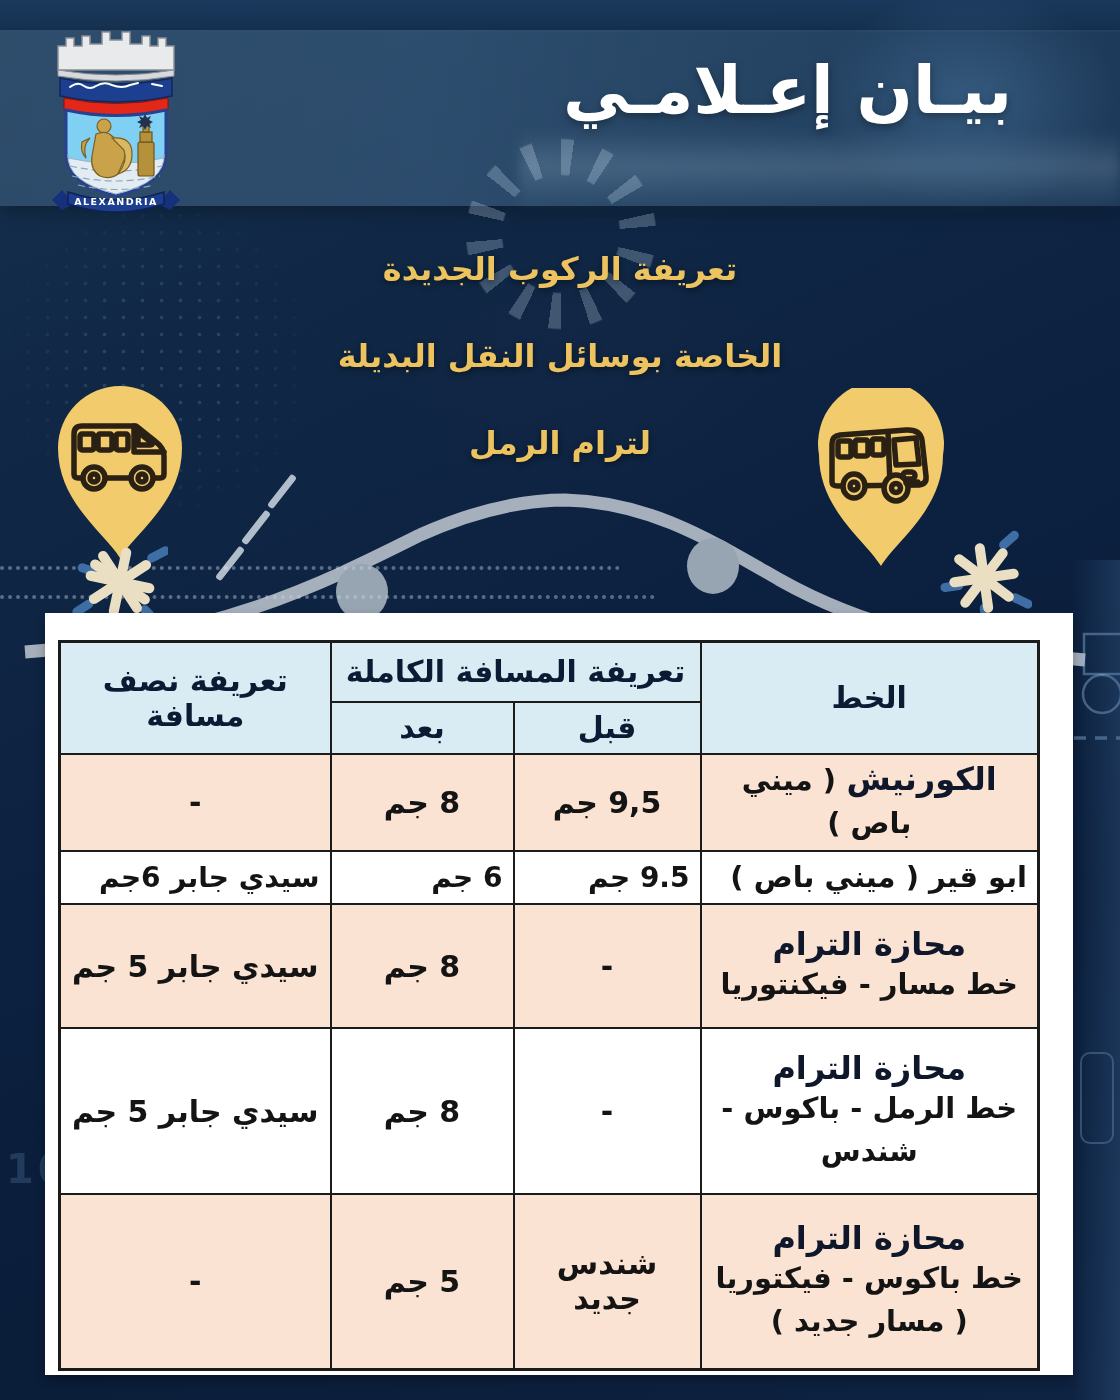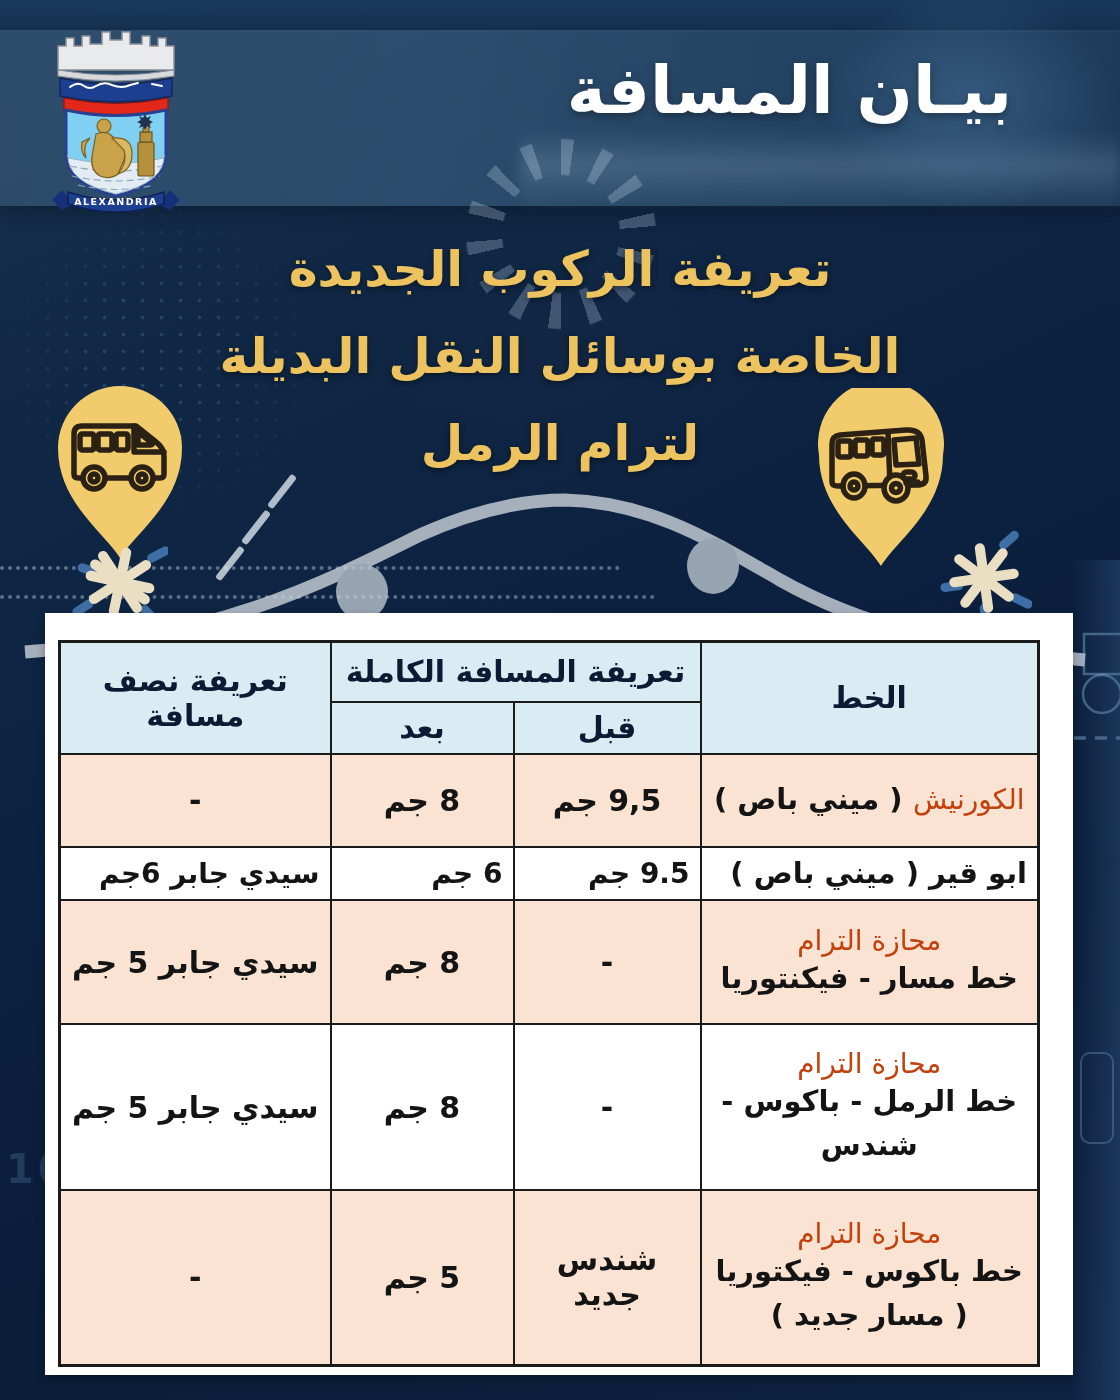--- a/index.html
+++ b/index.html
@@ -45,21 +45,21 @@
   .circuit2 { right:6px; top:1052px; width:34px; height:92px; border:2px solid rgba(150,190,230,.30); border-radius:10px; }
 
   
   .logo { position:absolute; left:40px; top:24px; width:152px; height:188px; }
 
   
   .main-title { position:absolute; right:108px; top:52px; width:420px;
     color:#ffffff; font-size:66px; font-weight:700; text-align:center;
     text-shadow:0 3px 8px rgba(0,0,0,.35); direction:rtl; white-space:nowrap; }
   .subtitle { position:absolute; left:160px; top:226px; width:800px;
-    color:#ecc35f; font-size:49px; font-weight:700; text-align:center;
+    color:#ecc35f; font-size:32px; font-weight:700; text-align:center;
     line-height:87px; direction:rtl; text-shadow:0 2px 6px rgba(0,0,0,.45); }
 
   
   .pin { position:absolute; }
   .pin.left { left:50px; top:382px; }
   .pin.right { left:810px; top:388px; }
   .burst { position:absolute; }
 
   
   .panel { position:absolute; left:45px; top:613px; width:1028px; height:762px;
@@ -73,21 +73,21 @@
   thead tr.h1 { height:60px; } thead tr.h2 { height:52px; }
   tbody td { font-weight:700; font-size:30px; color:#141414; }
   tbody tr:nth-child(1){ height:93px; }
   tbody tr:nth-child(2){ height:53px; }
   tbody tr:nth-child(2) td { font-size:28px;text-align:right; }
   tbody tr:nth-child(3){ height:124px; }
   tbody tr:nth-child(4){ height:166px; }
   tbody tr:nth-child(5){ height:175px; }
   tr.peach td { background:#fae3d2; }
   tr.white td { background:#ffffff; }
-  .line-primary { color:#c2410c; font-size:28px; font-weight:400; }
+  .line-primary { color:#0f172a; font-size:32px; font-weight:700; }
   .line-primary.stacked, .line-secondary.stacked, .line-tertiary { display:block; }
   .line-secondary, .line-tertiary { color:#141414; font-weight:700; font-size:29px; line-height:1.5; }
 </style>
 </head>
 <body>
 
 <div class="dec top-strip"></div>
 <div class="dec title-band"></div>
 <div class="dec tram-blur"></div>
 <div class="dec glow-tr"></div>
@@ -153,21 +153,21 @@
   <path d="M105 90 l2 4 l4 -2 l-2 4 l4 2 l-4 2 l2 4 l-4 -2 l-2 4 l-2 -4 l-4 2 l2 -4 l-4 -2 l4 -2 l-2 -4 l4 2 z" fill="#23314f"></path>
 
   <g>
     <path d="M22 166 L12 176 L22 186 L34 180 Z" fill="#16307c"></path>
     <path d="M130 166 L140 176 L130 186 L118 180 Z" fill="#16307c"></path>
     <path d="M28 168 Q76 184 124 168 L124 180 Q76 196 28 180 Z" fill="#1d3f8f" stroke="#0f2257" stroke-width="1.5"></path>
     <text x="76" y="181" text-anchor="middle" font-size="9.5" font-weight="bold" fill="#ffffff" letter-spacing="1.5" font-family="DejaVu Sans, sans-serif">ALEXANDRIA</text>
   </g>
 </svg>
 
-<h1 class="main-title" dir="rtl">بيـان المسافة</h1>
+<h1 class="main-title" dir="rtl">بيـان إعـلامـي</h1>
 <div class="subtitle" dir="rtl">
   <div>تعريفة الركوب الجديدة</div>
   <div>الخاصة بوسائل النقل البديلة</div>
   <div>لترام الرمل</div>
 </div>
 
 <svg class="pin left" width="140" height="178" viewBox="0 0 140 178">
   <path d="M70 176 C 54 150 8 120 8 66 A 62 62 0 1 1 132 66 C 132 120 86 150 70 176 Z" fill="#f2cb6c"></path>
   <g fill="none" stroke="#2a2014" stroke-width="5.5" stroke-linejoin="round" stroke-linecap="round">
     <path d="M24 92 L24 52 Q24 44 32 44 L86 44 L106 60 Q114 66 114 74 L114 92 Q114 96 110 96 L28 96 Q24 96 24 92 Z"></path>

